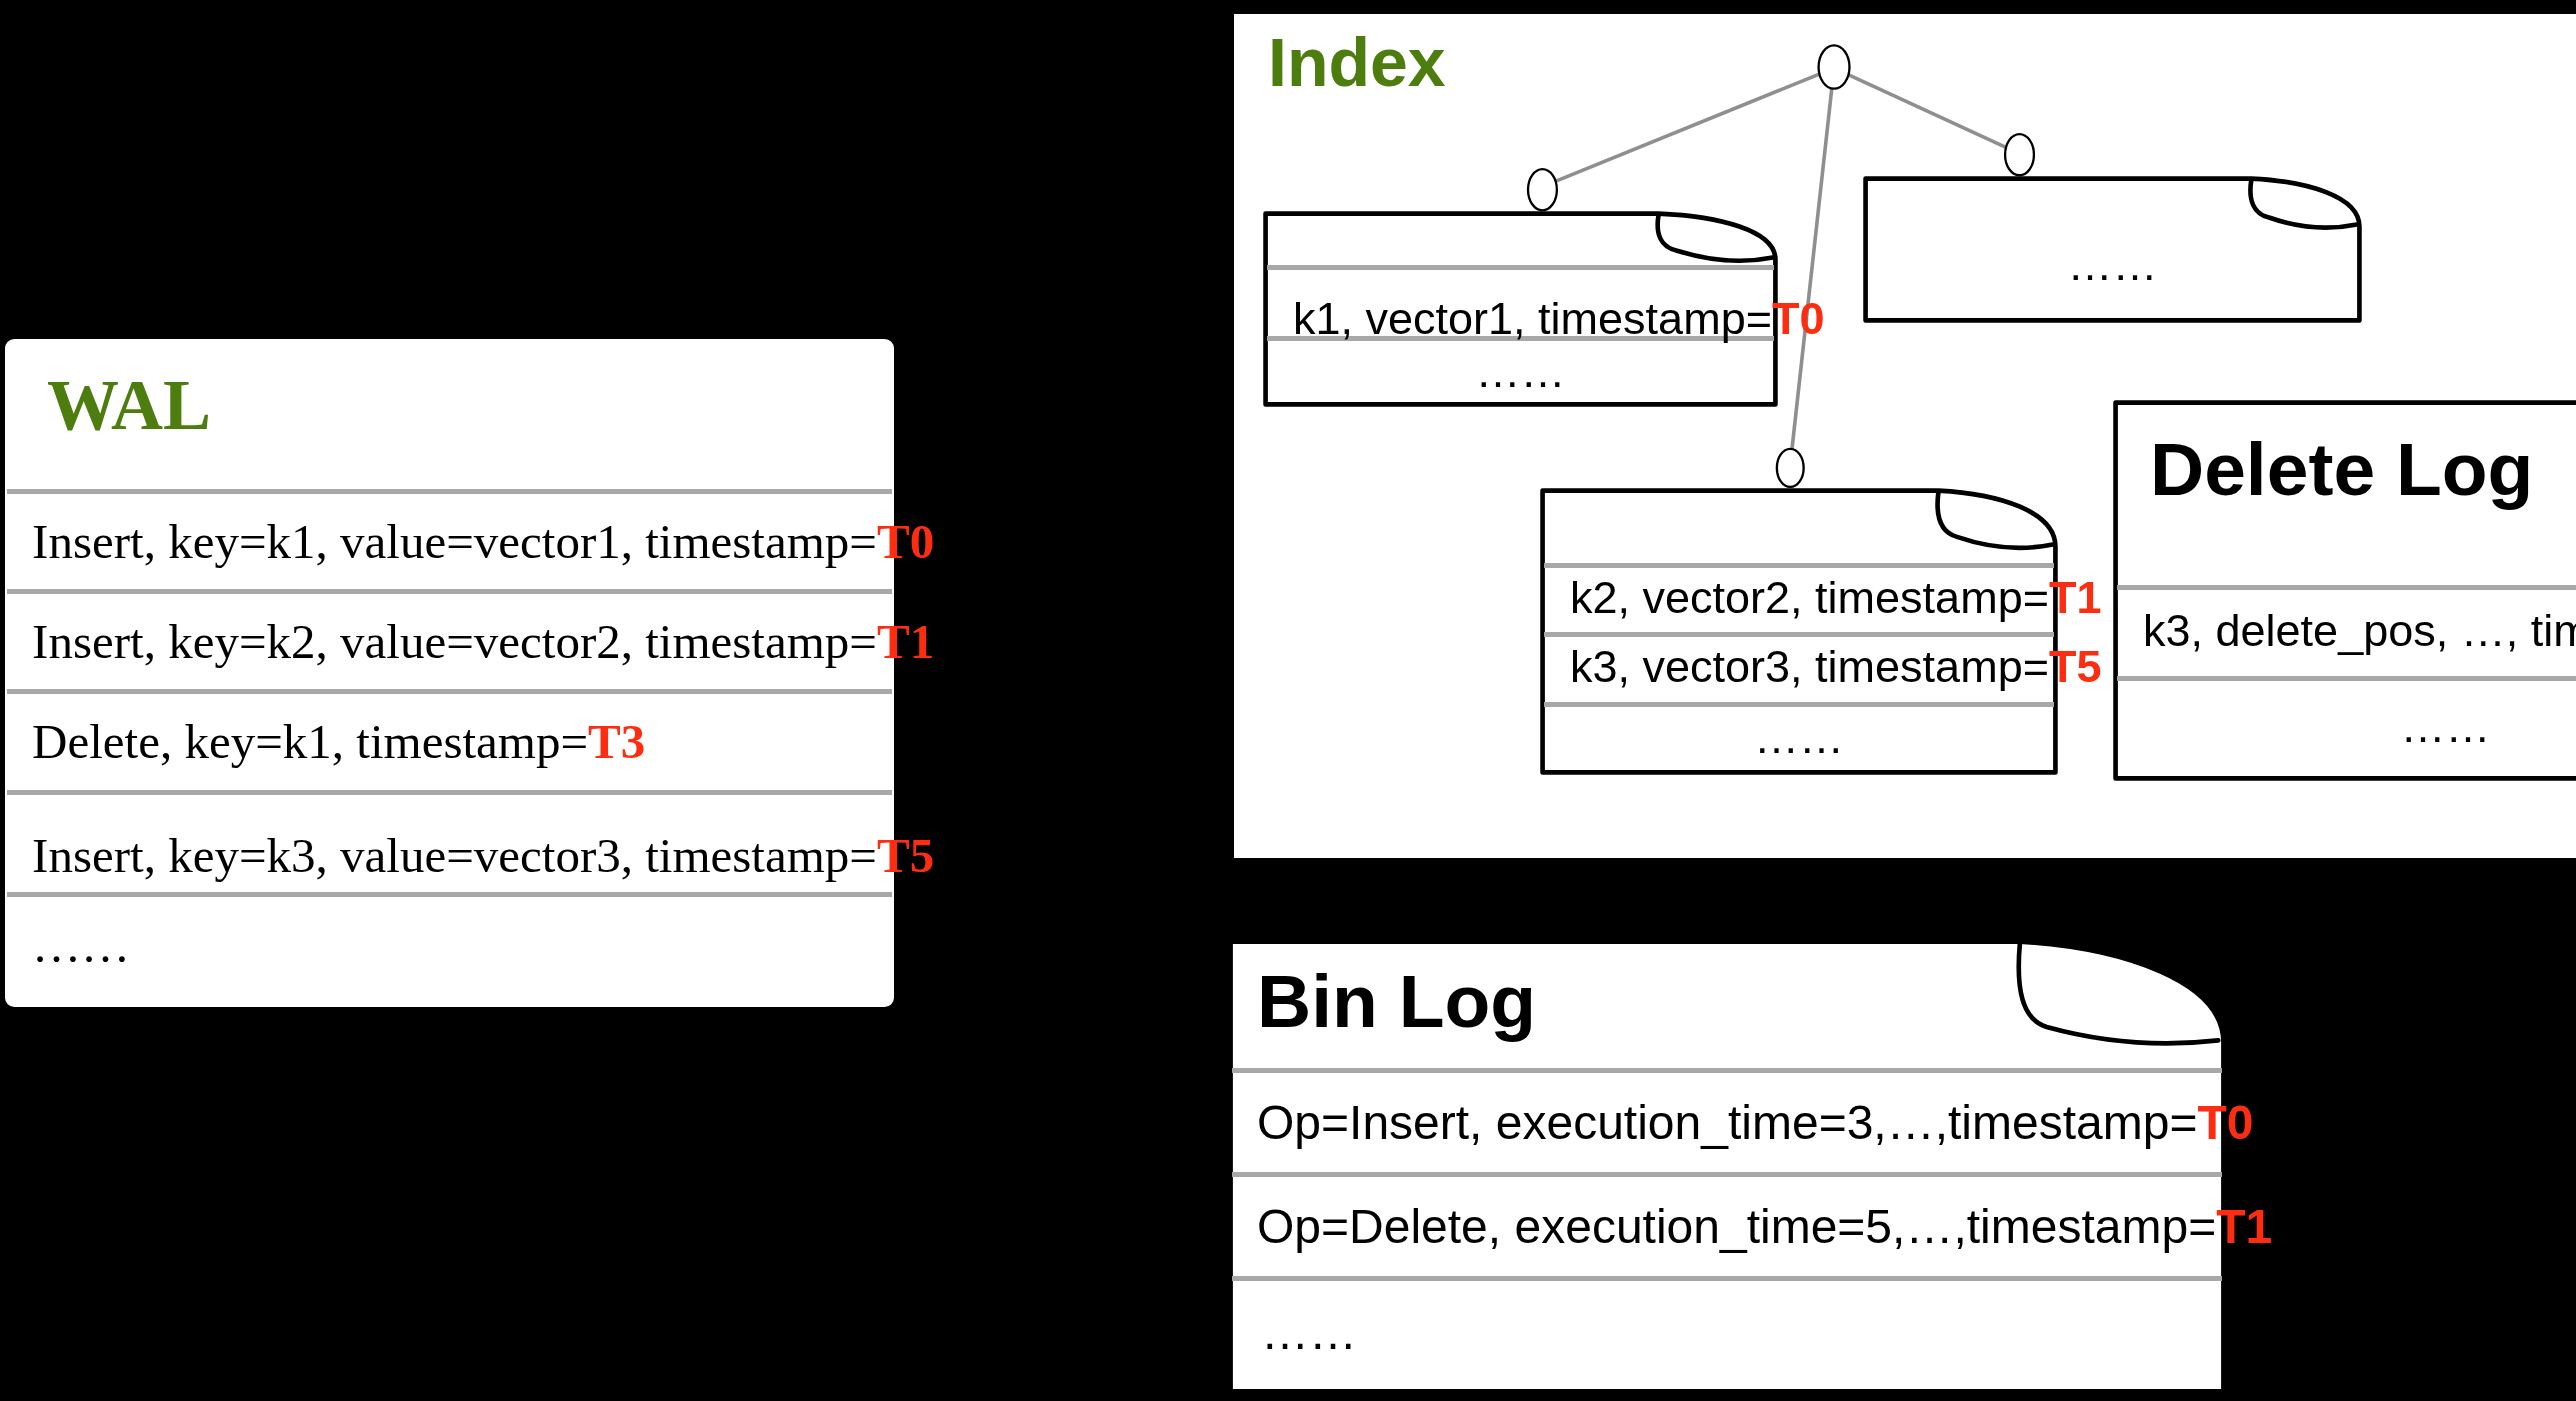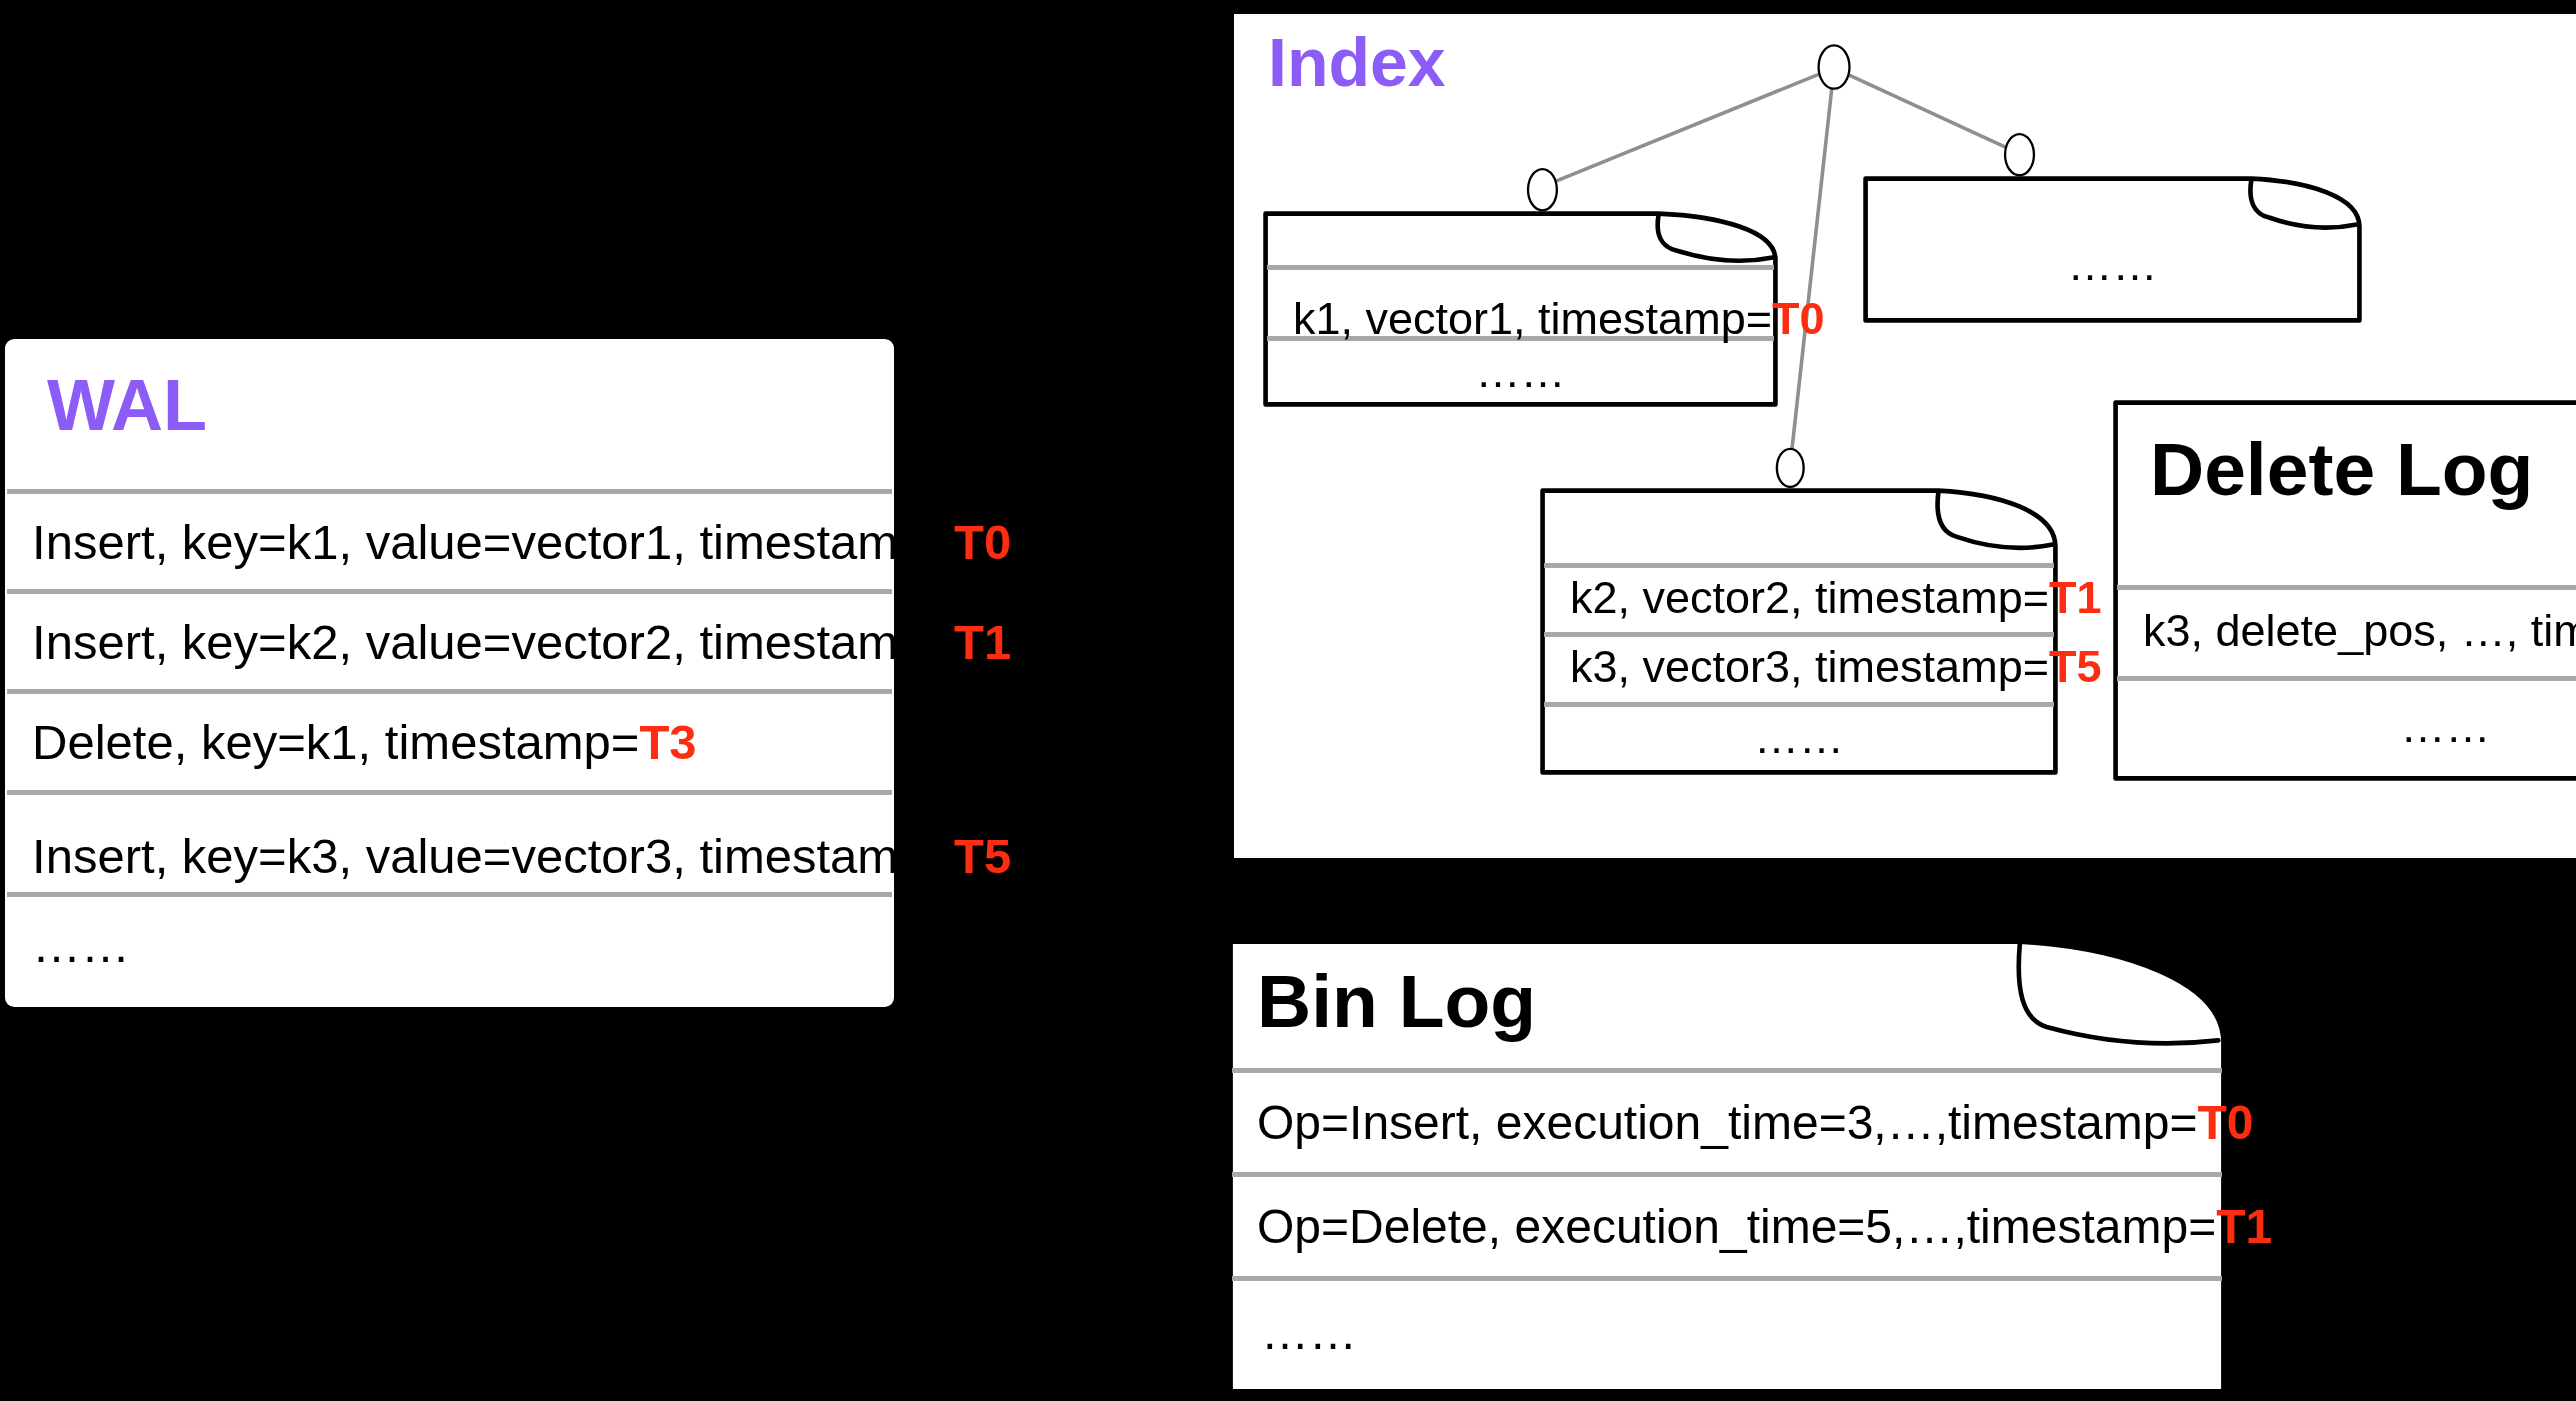--- a/index.html
+++ b/index.html
@@ -1,28 +1,28 @@
 <!DOCTYPE html>
 <html style="font-size:8.2px"><head>
 <meta charset="utf-8">
 <style>
   html,body{margin:0;padding:0;background:#000;}
   .stage{
     position:relative;width:2817px;height:1402px;background:#000;
     font-family:"Liberation Sans", sans-serif;overflow:hidden;
   }
   .panel{position:absolute;background:#fff;}
-  .big-title{font-weight:bold;color:#8b5cf6;line-height:1;}
+  .big-title{font-weight:bold;color:#4d7c0f;line-height:1;}
   .row{position:absolute;display:flex;align-items:center;color:#000;white-space:nowrap;}
   .row .ts{color:#fc2d11;font-weight:bold;}
   .row.center{justify-content:center;padding:0 !important;}
   .sep{position:absolute;height:4.6px;background:#a8a8a8;}
   
   .wal{position:absolute;left:3.1px;top:337px;width:893px;height:672px;
-       background:#fff;border:2.6px solid #000;border-radius:11.3px;box-sizing:border-box;}
+       background:#fff;border:2.6px solid #000;border-radius:11.3px;box-sizing:border-box;font-family:Liberation Serif, serif;}
   .wal .big-title{position:absolute;left:42px;top:30px;font-size:72px;}
   .wal .sep{left:2.1px;right:2.1px;}
   .wal .row{left:0;right:0;padding-left:27px;font-size:49px;}
   
   .index-panel{left:1234px;top:14.4px;width:1570px;height:844px;}
   .index-title{position:absolute;left:1268px;top:28px;font-size:68px;}
   
   .card{position:absolute;}
   .card svg.shape{position:absolute;left:0;top:0;width:100%;height:100%;}
   .card .page{fill:#fff;stroke:#000;stroke-width:9;stroke-linejoin:round;}

